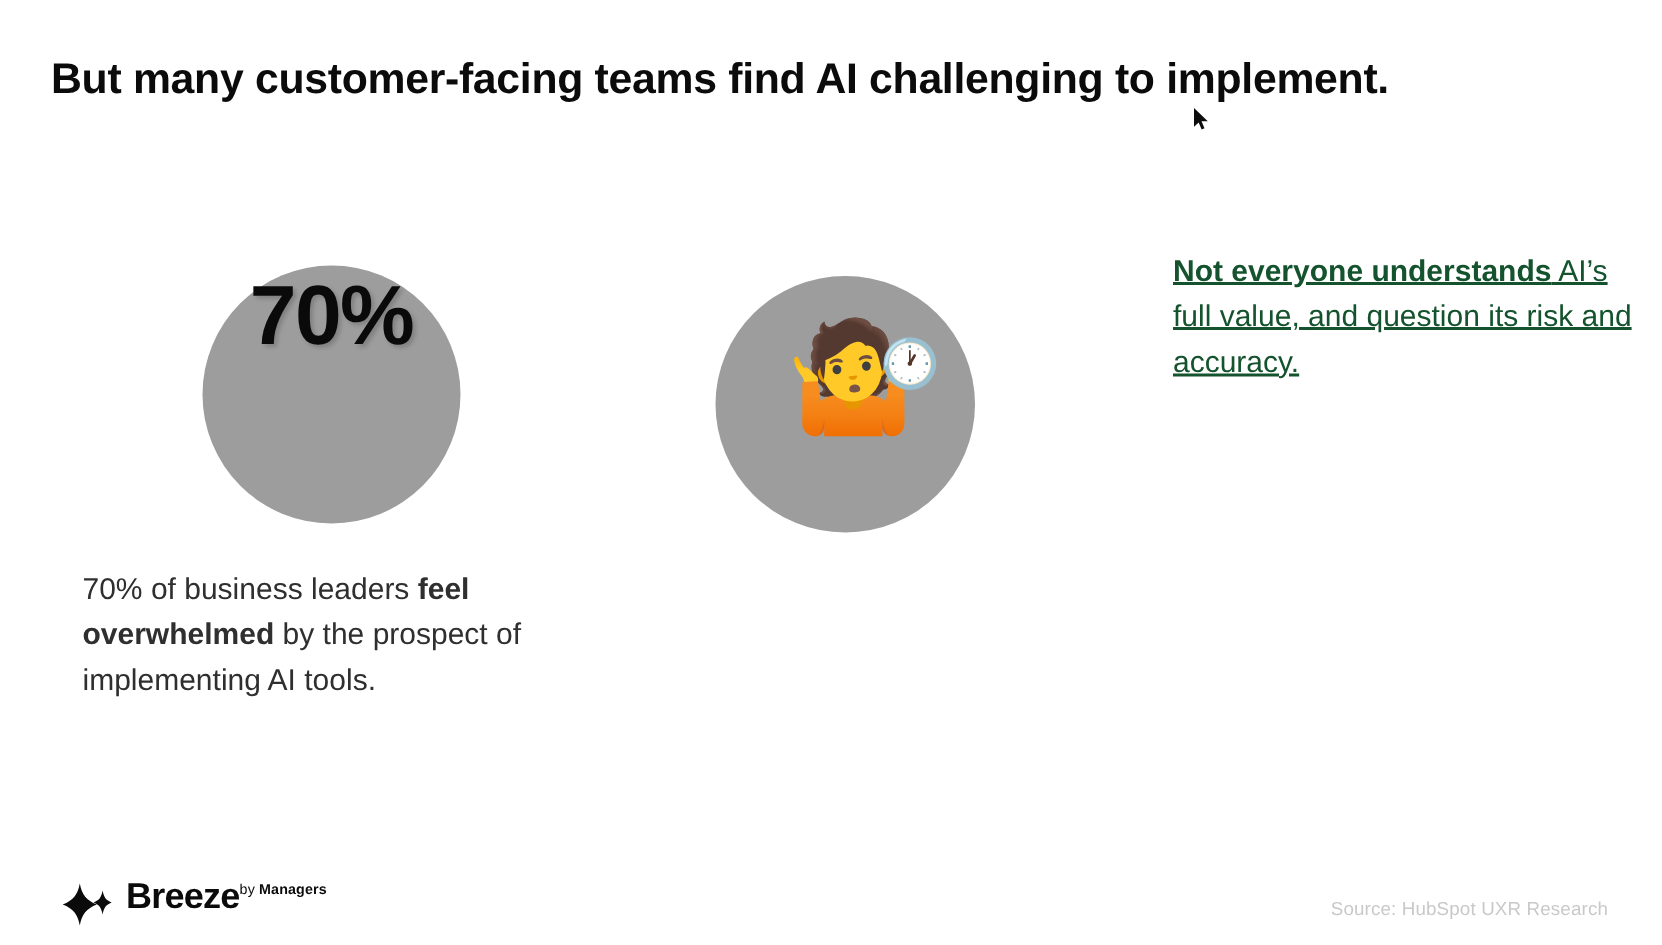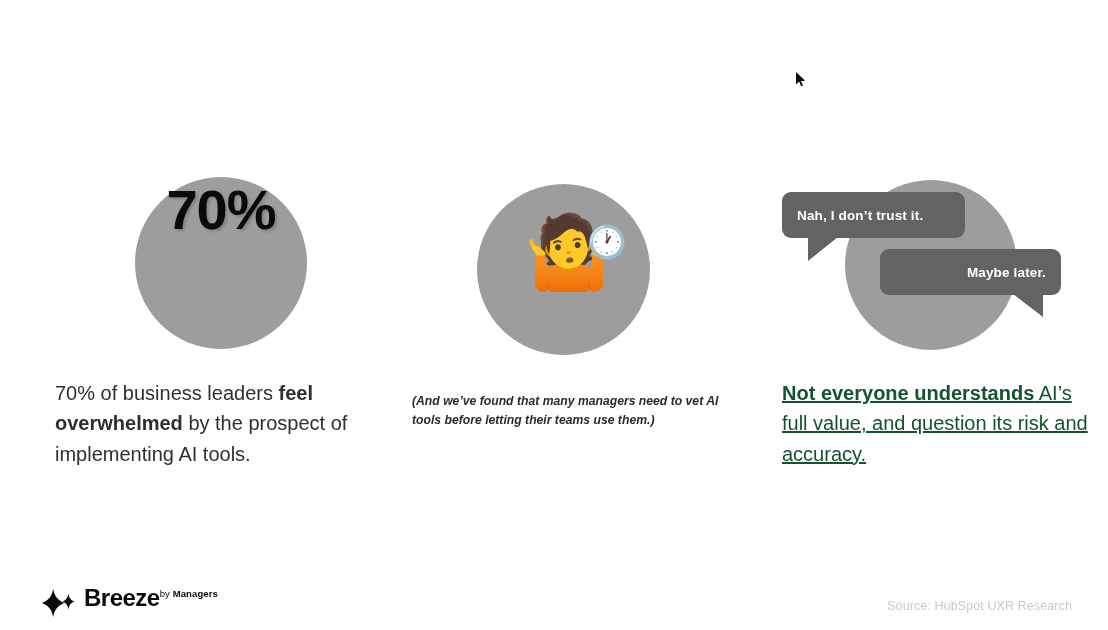--- a/index.html
+++ b/index.html
@@ -227,52 +227,45 @@
     width: 12px;
     height: 16px;
     pointer-events: none;
   }
 </style>
 </head>
 <body>
 
 <div id="slide">
 
+  <div class="title">
+    <span class="t-reg">But many customer-facing teams </span><span class="t-bold">find AI challenging to implement.</span>
+  </div>
 
   <div class="col col-1">
     <div class="graphic">
       <div class="circle circle-1">
         <span class="stat-number">70%</span>
       </div>
     </div>
     <div class="caption">
       <span>70% of business leaders </span><b>feel overwhelmed</b><span> by the prospect of implementing AI tools.</span>
     </div>
   </div>
 
   <div class="col col-2">
     <div class="graphic">
       <div class="circle circle-2">
         <span class="emoji-shrug">🤷</span>
         <span class="emoji-clock">🕐</span>
       </div>
     </div>
-    <div class="subcaption">(And we’ve found that many managers need to vet AI tools before letting their teams use them.)</div>
   </div>
 
   <div class="col col-3">
-    <div class="graphic">
-      <div class="circle circle-3"></div>
-      <div class="bubble bubble-1">
-        <span>Nah, I don’t trust it.</span>
-      </div>
-      <div class="bubble bubble-2">
-        <span>Maybe later.</span>
-      </div>
-    </div>
     <div class="caption caption-3">
       <b>Not everyone understands</b><span> AI’s full value, and question its risk and accuracy.</span>
     </div>
   </div>
 
   <div class="logo">
     <span class="logo-mark">
       <svg width="36" height="28" viewBox="0 0 36 28" xmlns="http://www.w3.org/2000/svg">
         <path d="M13.2 0 C14.6 7.4 17.6 11.3 24.6 14 C17.6 16.7 14.6 20.6 13.2 28 C11.8 20.6 8.8 16.7 1.8 14 C8.8 11.3 11.8 7.4 13.2 0 Z" fill="#0b0b0b"></path>
         <path d="M28.4 4.6 C29.2 9.0 30.6 11.1 34.4 12.6 C30.6 14.1 29.2 16.2 28.4 20.6 C27.6 16.2 26.2 14.1 22.4 12.6 C26.2 11.1 27.6 9.0 28.4 4.6 Z" fill="#0b0b0b"></path>

